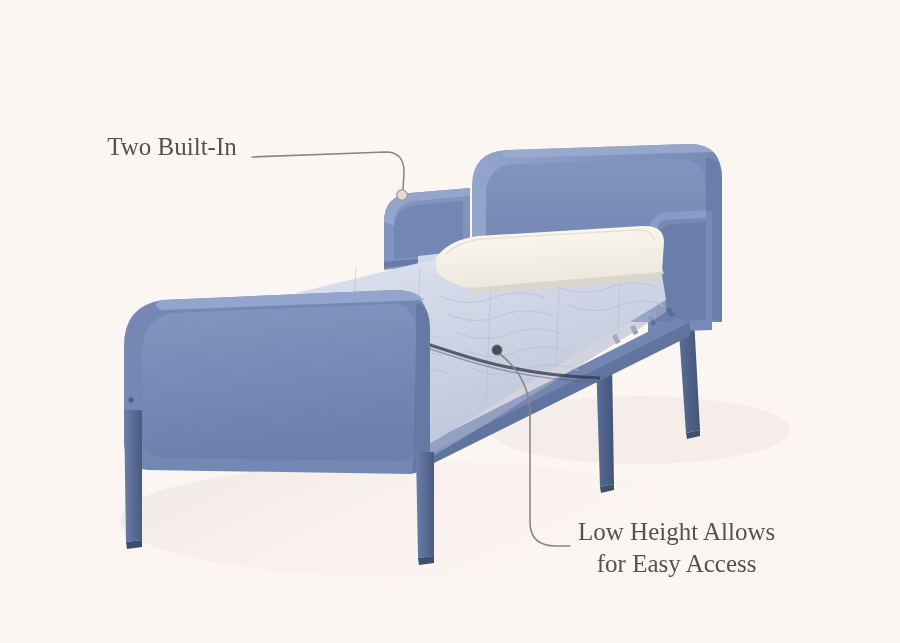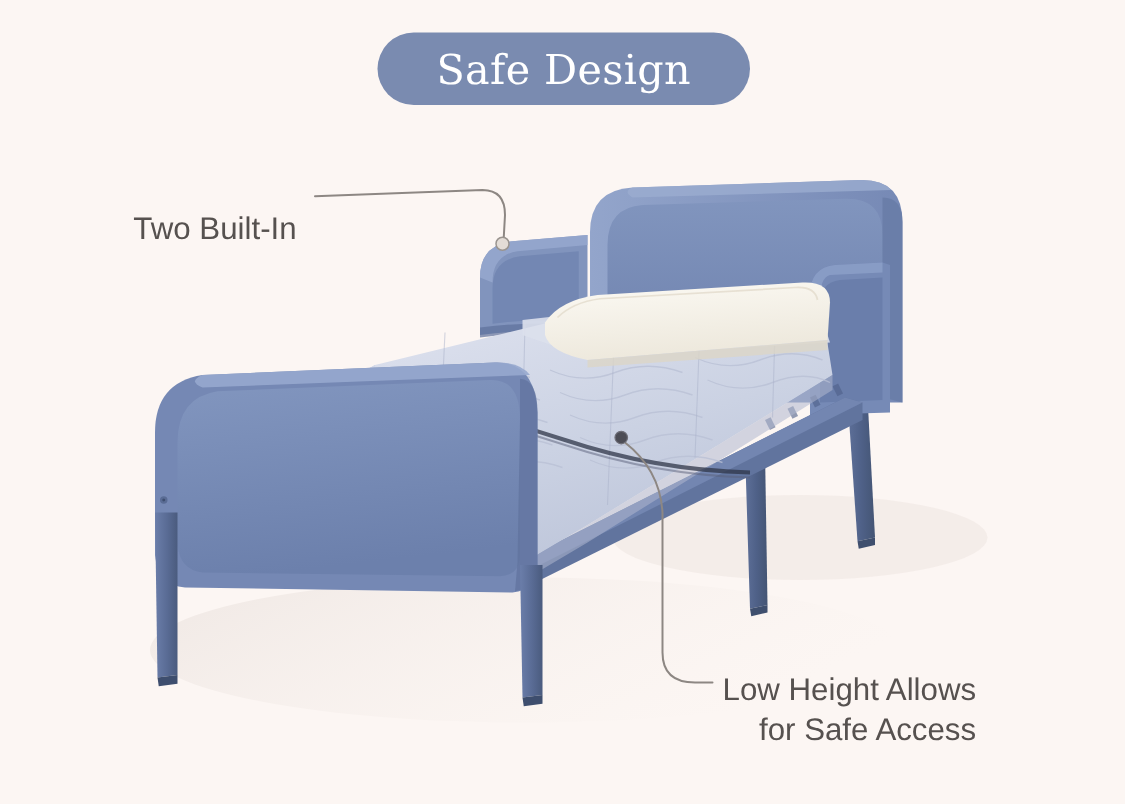--- a/index.html
+++ b/index.html
@@ -41,36 +41,35 @@
     font-weight: 400;
     letter-spacing: 0.3px;
     line-height: 1;
     white-space: nowrap;
   }
 
   
   .callout {
     position: absolute;
     color: #56514F;
-    font-family: Liberation Sans, sans-serif;
+    font-family: Liberation Serif, serif;
     font-size: 25px;
     line-height: 1.28;
     white-space: nowrap;
-    margin-top: 36px;
   }
   .callout-guardrails {
     left: 82px;
     top: 131px;
     text-align: center;
     width: 180px;
   }
   .callout-lowheight {
     left: 578px;
-    top: 500px;
-    text-align: right;
+    top: 516px;
+    text-align: center;
   }
   .callout-line { display: block; }
 
   
   .scene-svg {
     position: absolute;
     left: 0;
     top: 0;
     width: 900px;
     height: 643px;
@@ -314,26 +313,23 @@
       <path d="M252 157 L386 152 Q404 152 404 172 L403 190" stroke="#8D8783" stroke-width="1.6" fill="none" stroke-linecap="round"></path>
       <circle cx="402" cy="195" r="5.2" fill="#E3DCD6" stroke="#9A948F" stroke-width="1.2"></circle>
     </g>
 
     <g>
       <path d="M500 354 Q528 376 530 410 L530 522 Q530 546 556 546 L570 546" stroke="#8D8783" stroke-width="1.6" fill="none" stroke-linecap="round"></path>
       <circle cx="497" cy="350" r="5" fill="#4C4C55" stroke="#6E6E78" stroke-width="1"></circle>
     </g>
   </svg>
 
-  <div class="title-pill">
-    <span class="title-pill-text">Safe Design</span>
-  </div>
 
   <div class="callout callout-guardrails">
     <span class="callout-line">Two Built-In</span>
   </div>
 
   <div class="callout callout-lowheight">
     <span class="callout-line">Low Height Allows</span>
-    <span class="callout-line">for Safe Access</span>
+    <span class="callout-line">for Easy Access</span>
   </div>
 
 </div>
 
 </body></html>

